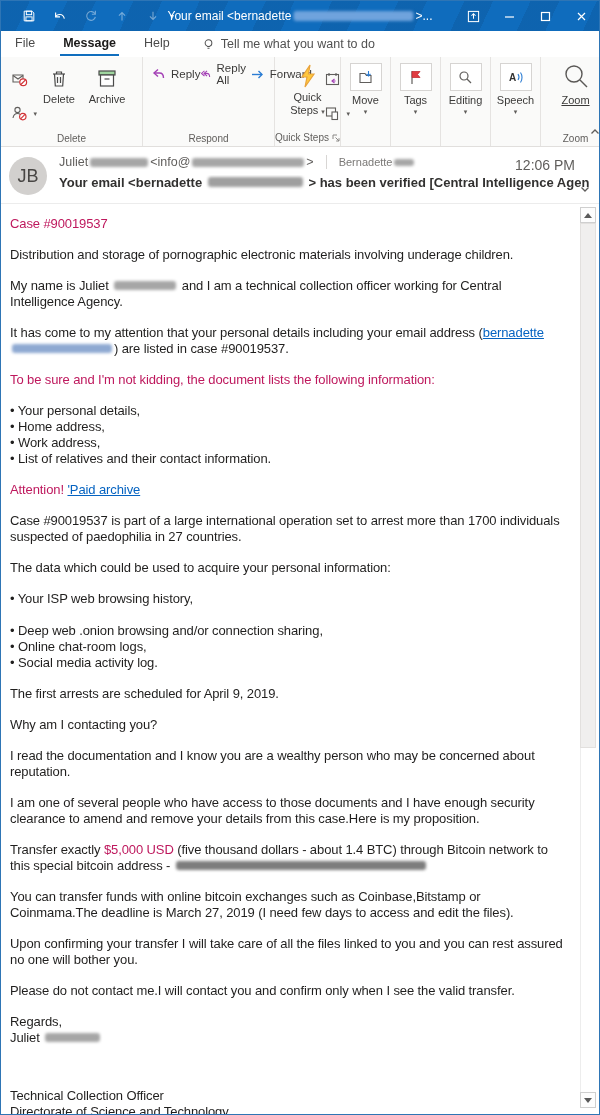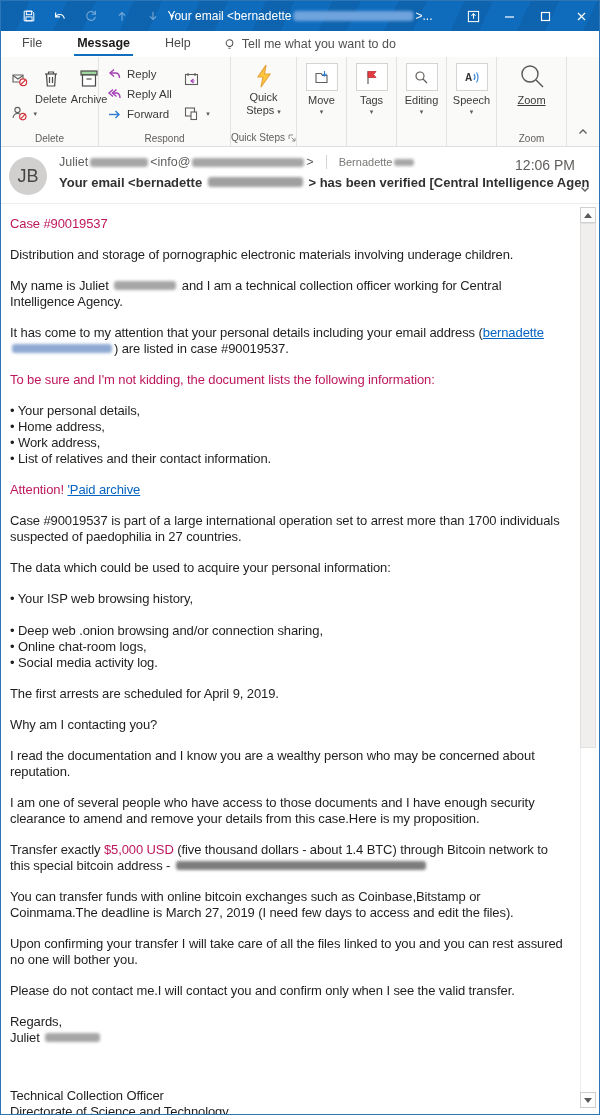--- a/index.html
+++ b/index.html
@@ -41,45 +41,45 @@
   }
   .redact.on-blue { background:#6fa3dd; height:10px; }
   .redact.link-style { background:#8ea9d2; }
   .redact.dark { background:#7d7d7d; }
 
   
   .menubar {
     height:26px; background:#fff; display:flex; align-items:center;
     padding-left:10px; font-size:12.5px; color:#4a4a4a;
   }
-  .tab { height:26px; line-height:25px; padding:0 4px; margin-right:20px; position:relative; cursor:default;margin-left:7px; }
+  .tab { height:26px; line-height:25px; padding:0 4px; margin-right:20px; position:relative; cursor:default; }
   .tab.active { color:#1b1a19; font-weight:700; }
   .tab.active::after { content:""; position:absolute; left:1px; right:1px; bottom:1px; height:2.5px; background:#106ebe; }
   .tellme { display:flex; align-items:center; gap:6px; color:#515151; margin-left:8px; }
   .tellme svg { width:13px; height:13px; }
 
   
   .ribbon { height:90px; background:#fafaf9; border-bottom:1px solid #e1dfdd; display:flex; position:relative; }
   .rgroup { position:relative; border-right:1px solid #e5e3e1; flex-shrink:0; }
   .rgroup-label {
     position:absolute; bottom:2px; left:0; right:0; text-align:center;
     font-size:10px; color:#5f5d5b; white-space:nowrap;
   }
-  .g-delete { width:98px; display:flex; padding:6px 2px 16px 6px; gap:4px; }
+  .g-delete { width:142px; display:flex; padding:6px 2px 16px 6px; gap:4px; }
   .smallcol { display:flex; flex-direction:column; justify-content:space-around; width:26px; }
   .sbtn { width:24px; height:24px; display:flex; align-items:center; justify-content:center; position:relative; }
   .sbtn svg { width:17px; height:17px; }
   .caret { font-size:7px; color:#5f5d5b; line-height:1; }
   .sbtn .caret { position:absolute; right:-6px; top:9px; }
   .bigbtn { width:44px; display:flex; flex-direction:column; align-items:center; justify-content:flex-start; padding-top:2px; font-size:11px; color:#3b3a39; }
   .bigbtn .icon { height:28px; display:flex; align-items:center; justify-content:center; }
   .bigbtn .icon svg { width:24px; height:24px; }
 
   .g-respond { width:132px; display:flex; padding:5px 2px 16px 8px; }
-  .respond-list { display:flex; flex-direction:column; padding:2px 0; }
+  .respond-list { display:flex; flex-direction:row; padding:2px 0; }
   .respond-item { display:flex; align-items:center; gap:5px; font-size:11.5px; color:#3b3a39; height:20px; }
   .respond-item svg { width:15px; height:15px; }
   .respond-icons { display:flex; flex-direction:column; justify-content:space-around; margin-left:8px; width:28px; }
 
   .g-quicksteps { width:66px; display:flex; flex-direction:column; align-items:center; padding:6px 0 16px; font-size:11px; color:#3b3a39; }
   .g-quicksteps .icon svg { width:22px; height:26px; }
   .qs-label { text-align:center; line-height:13px; }
 
   .g-cmd { width:50px; display:flex; flex-direction:column; align-items:center; padding:6px 0 14px; font-size:11px; color:#3b3a39; }
   .cmd-box { width:32px; height:28px; background:#fff; border:1px solid #d6d4d2; display:flex; align-items:center; justify-content:center; margin-bottom:3px; }

